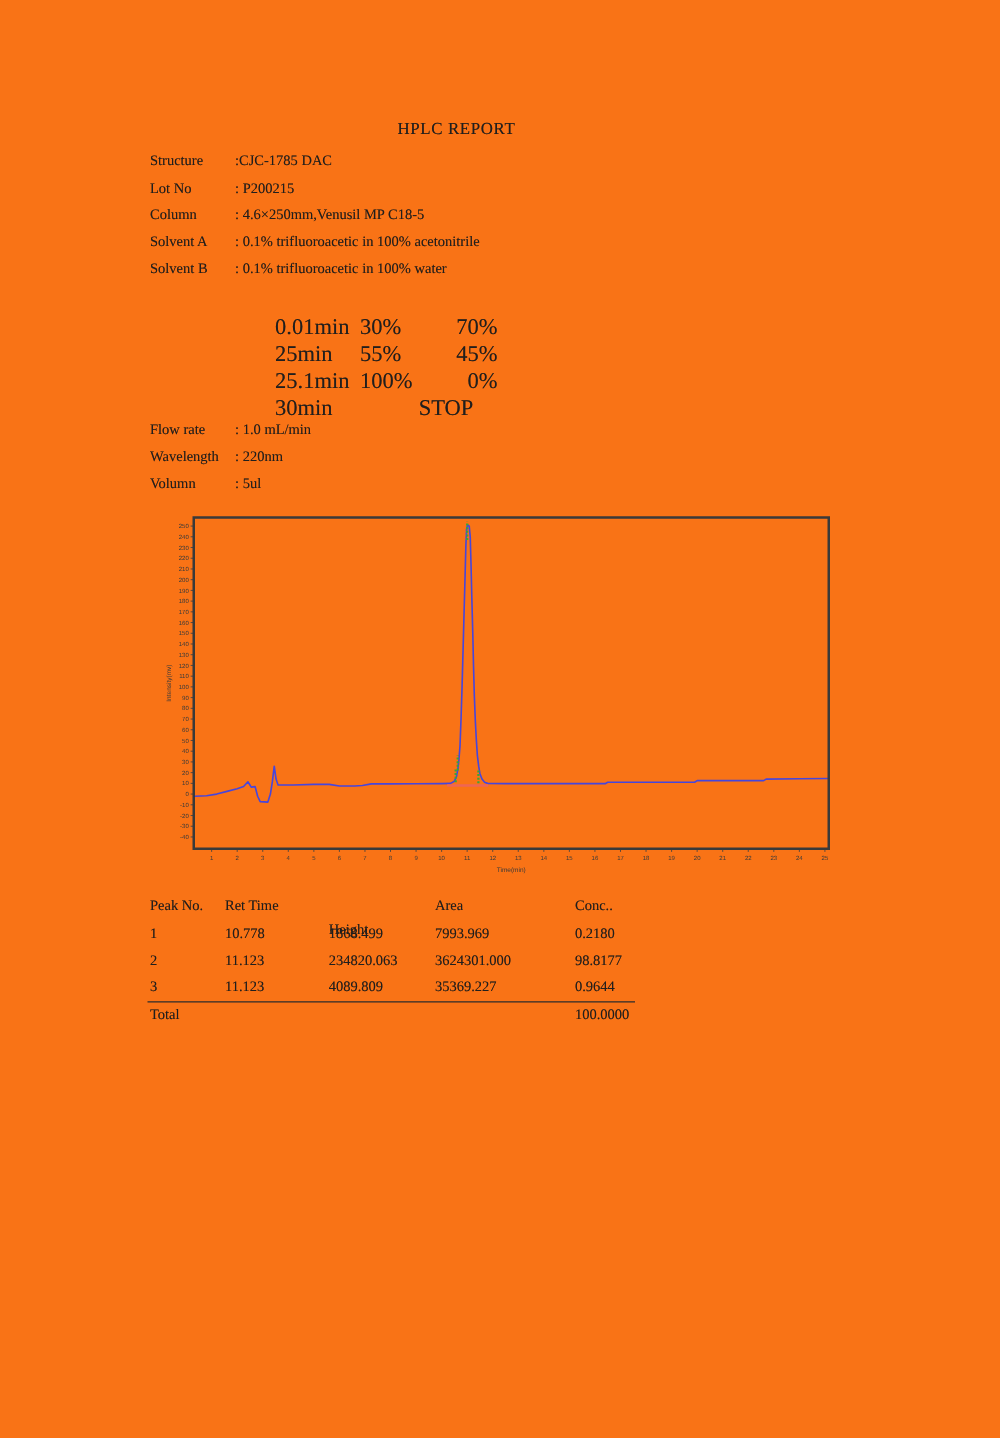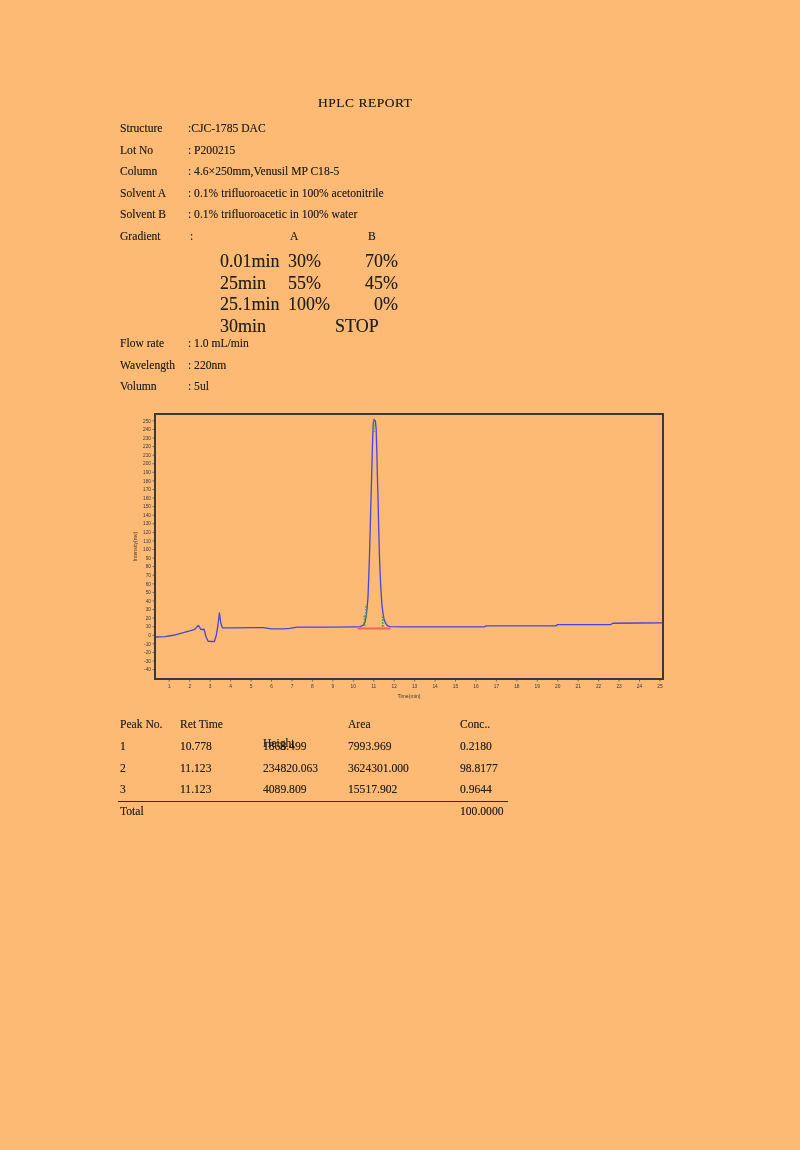--- a/index.html
+++ b/index.html
@@ -1,21 +1,21 @@
 <!DOCTYPE html>
 <html><head>
 <meta charset="utf-8">
 <style>
   html,body{margin:0;padding:0;}
   body{
     width:800px;height:1150px;background:#ffffff;
     font-family:"Liberation Serif","DejaVu Serif",serif;
     color:#1f1f1f;position:relative;overflow:hidden;
   }
-  .page{position:absolute;left:0;top:0;width:800px;height:1150px;background:#fdba74;}
+  .page{position:absolute;left:0;top:0;width:800px;height:1150px;background:#f97316;}
   .doc-title{
     position:absolute;left:318px;top:95px;
     font-size:13.5px;letter-spacing:0.5px;
     text-shadow:0 0 0.4px rgba(0,0,0,0.45);
     white-space:nowrap;
   }
   .info-block{position:absolute;left:120px;font-size:11.6px;text-shadow:0 0 0.4px rgba(0,0,0,0.4);}
   .info-row{display:flex;height:21.5px;align-items:flex-start;white-space:nowrap;}
   .info-label{min-width:68px;flex-shrink:0;}
   #info-top{top:122px;}
@@ -80,26 +80,20 @@
     <div class="info-row">
       <span class="info-label">Solvent A</span>
       <span class="info-value">: 0.1% trifluoroacetic in 100% acetonitrile</span>
     </div>
     <div class="info-row">
       <span class="info-label">Solvent B</span>
       <span class="info-value">: 0.1% trifluoroacetic in 100% water</span>
     </div>
   </div>
 
-  <div id="gradient-header">
-    <span class="gh-label">Gradient</span>
-    <span class="gh-colon">:</span>
-    <span class="gh-a">A</span>
-    <span class="gh-b">B</span>
-  </div>
 
   <div id="gradient-rows">
     <div class="grad-row">
       <span class="g-time">0.01min</span>
       <span class="g-a">30%</span>
       <span class="g-b">70%</span>
     </div>
     <div class="grad-row">
       <span class="g-time">25min</span>
       <span class="g-a">55%</span>
@@ -279,18 +273,18 @@
         <span style="left: 0px;">2</span>
         <span style="left: 60px;">11.123</span>
         <span style="left: 143px;">234820.063</span>
         <span style="left: 228px;">3624301.000</span>
         <span style="left: 340px;">98.8177</span>
       </div>
       <div class="trow" style="top: 65px;">
         <span style="left: 0px;">3</span>
         <span style="left: 60px;">11.123</span>
         <span style="left: 143px; text-align: right;">4089.809</span>
-        <span style="left: 228px;">15517.902</span>
+        <span style="left: 228px;">35369.227</span>
         <span style="left: 340px;">0.9644</span>
       </div>
     </div>
 
 </div>
 
 </body></html>

